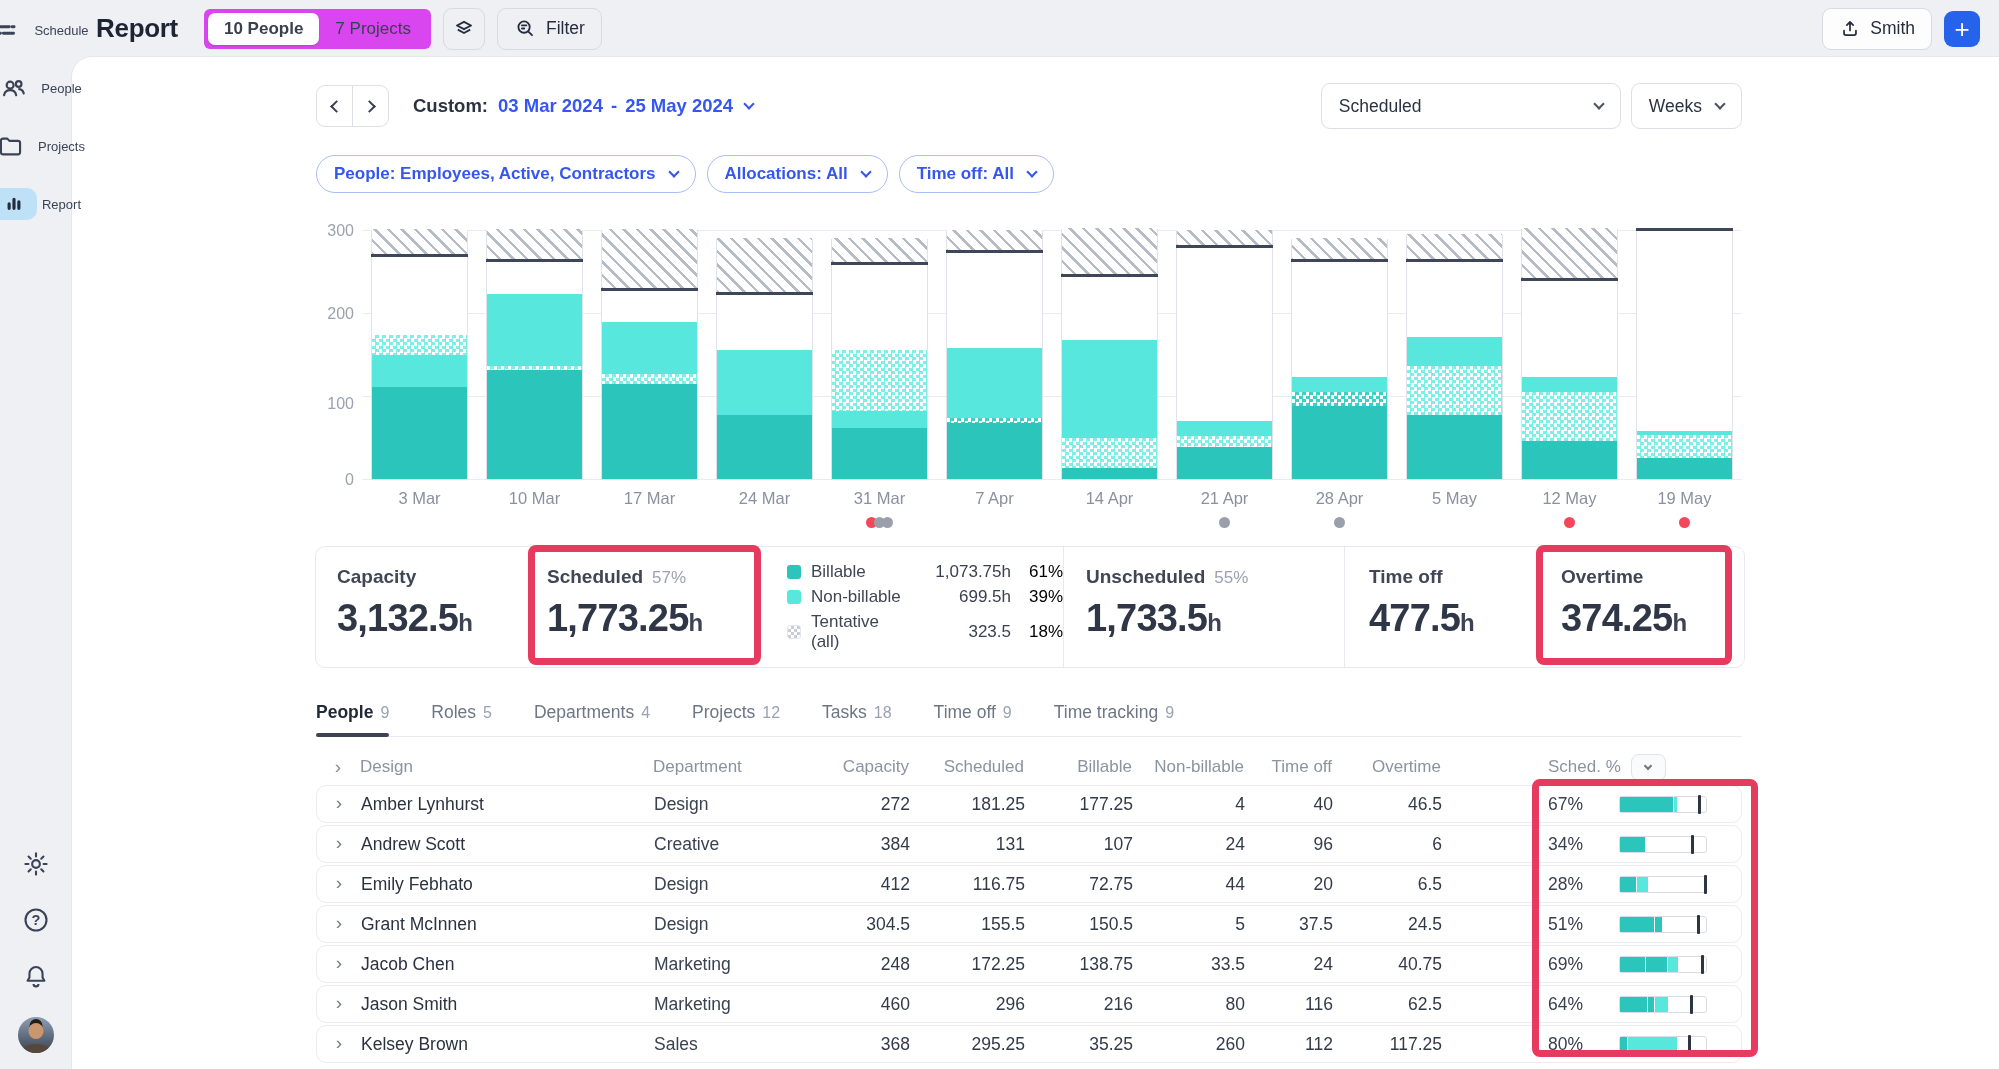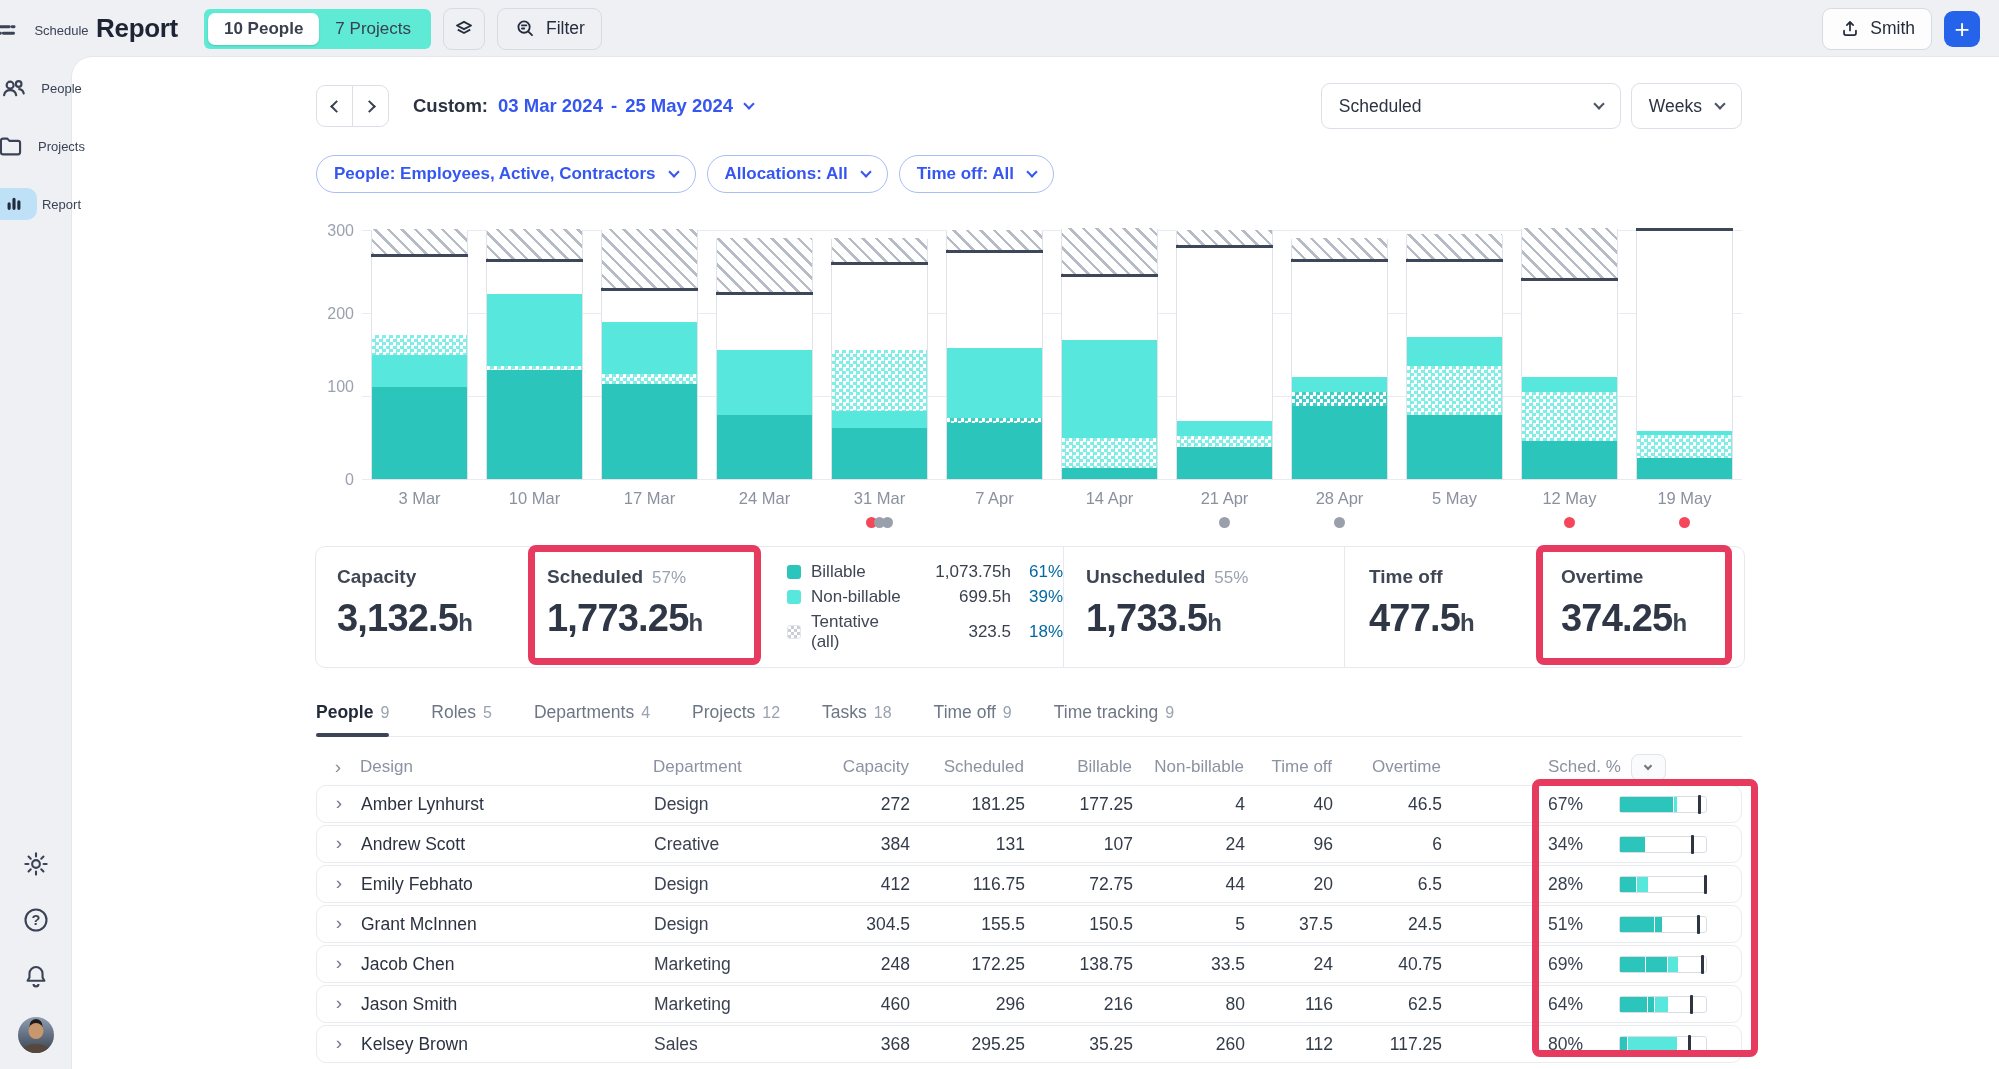--- a/index.html
+++ b/index.html
@@ -14,21 +14,21 @@
   .nav-lb { font-size:13px; color:#3a4356; }
   .side-bottom { margin-top:auto; display:flex; flex-direction:column; align-items:center; gap:26px; }
   .round-ic { width:30px; height:30px; display:flex; align-items:center; justify-content:center; cursor:pointer; }
   .avatar { width:36px; height:36px; border-radius:50%; background:linear-gradient(180deg,#8e9fb3 0%,#394150 100%); position:relative; overflow:hidden; cursor:pointer; }
   .avatar::before { content:""; position:absolute; left:50%; bottom:-7px; width:28px; height:16px; border-radius:50%; transform:translateX(-50%); background:#2e2username7; background:#55473c; }
   .avatar::after { content:""; position:absolute; left:50%; top:40%; width:15px; height:16px; border-radius:50%; transform:translate(-50%,-50%); background:#c9976e; box-shadow:0 -5px 0 -1px #241c18; }
 
   
   .topbar { position:absolute; left:72px; top:0; right:0; height:57px; display:flex; align-items:center; padding:0 19px 0 24px; }
   .title { font-size:26px; font-weight:700; color:#1d2433; letter-spacing:-0.3px; }
-  .seg { display:flex; background:#5eead4; border-radius:6px; padding:4px; margin-left:26px; }
+  .seg { display:flex; background:#d946ef; border-radius:6px; padding:4px; margin-left:26px; }
   .seg-btn { border:none; background:transparent; font-family:inherit; font-size:17px; color:#39404f; padding:6px 16px; border-radius:7px; cursor:pointer; font-weight:400; }
   .seg-btn.active { background:#ffffff; box-shadow:0 1px 2px rgba(30,40,60,.18); font-weight:600; }
   .icon-btn { width:42px; height:42px; margin-left:12px; border:1px solid #d6dae3; background:transparent; border-radius:9px; display:flex; align-items:center; justify-content:center; cursor:pointer; }
   .tool-btn { height:42px; margin-left:12px; border:1px solid #d6dae3; background:transparent; border-radius:9px; display:flex; align-items:center; gap:9px; padding:0 16px; font-family:inherit; font-size:17.5px; color:#252d3d; font-weight:500; cursor:pointer; }
   .top-right { margin-left:auto; display:flex; align-items:center; gap:12px; }
   .tool-btn.export { background:#fdfdfe; margin-left:0; }
   .plus-btn { width:36px; height:36px; background:#2563eb; border:none; border-radius:9px; color:#fff; font-size:26px; line-height:34px; font-weight:400; cursor:pointer; font-family:inherit; }
 
   
   .card { position:absolute; left:72px; top:57px; width:1927px; height:1012px; background:#ffffff; border-radius:20px 0 0 0; box-shadow:0 0 0 1px rgba(20,30,50,.04); }
@@ -88,21 +88,21 @@
   .sum-unit { font-size:24px; font-weight:600; color:#3c4453; }
   .c-capacity { width:213px; padding-left:21px; }
   .c-scheduled { width:232px; padding-left:18px; }
   .c-legend { width:302px; display:flex; flex-direction:column; justify-content:center; padding:0 0 0 26px; gap:5px; }
   .lg-row { display:flex; align-items:center; font-size:17px; }
   .lg-sw { width:14px; height:14px; border-radius:3px; margin-right:10px; flex:none; }
   .sw-billable { background:#2bc5bc; } .sw-nonbillable { background:#57e7dd; }
   .sw-tentative { background:repeating-conic-gradient(#c9cdd6 0% 25%,#ffffff 0% 50%); background-size:6px 6px; border:1px solid #e2e5ea; }
   .lg-label { color:#3f4654; flex:1; }
   .lg-val { width:104px; text-align:right; color:#39414f; }
-  .lg-pct { width:52px; text-align:right; color:#0369a1; }
+  .lg-pct { width:52px; text-align:right; color:#000000; }
   .sum-div { width:1px; background:#e7e9ee; }
   .c-unscheduled { width:280px; padding-left:22px; }
   .c-timeoff { width:196px; padding-left:24px; }
   .c-overtime { flex:1; padding-left:20px; }
 
   
   .tabs { position:absolute; left:244px; top:645px; width:1426px; display:flex; gap:42px; border-bottom:1px solid #e8eaef; }
   .tab { display:flex; align-items:baseline; gap:7px; padding-bottom:13px; position:relative; cursor:pointer; }
   .tab-label { font-size:17.5px; color:#6e7685; font-weight:500; }
   .tab-count { font-size:16px; color:#9aa2b0; }
@@ -278,21 +278,21 @@
         <span class="chev blue"></span>
       </button>
     </div>
 
     <div class="chart">
       <div class="plot">
         <div>
             <div class="gridline" style="bottom: 0px;"></div>
             <div class="ytick" style="bottom: -9px;">0</div>
             <div class="gridline" style="bottom: 82.9508px;"></div>
-            <div class="ytick" style="bottom: 84px;">100</div>
+            <div class="ytick" style="bottom: 67px;">100</div>
             <div class="gridline" style="bottom: 165.902px;"></div>
             <div class="ytick" style="bottom: 156.902px;">200</div>
             <div class="gridline" style="bottom: 248.852px;"></div>
             <div class="ytick" style="bottom: 239.852px;">300</div>
           </div>
         <div class="bars">
             <div class="bar-col">
               <div class="bar-box" style="height: 249.682px;">
                 <div class="hatch" style="bottom: 223.967px; height: 25.7148px;"></div>
                 <div class="bseg seg-billable" style="bottom: 0px; height: 92.0754px;"></div>

